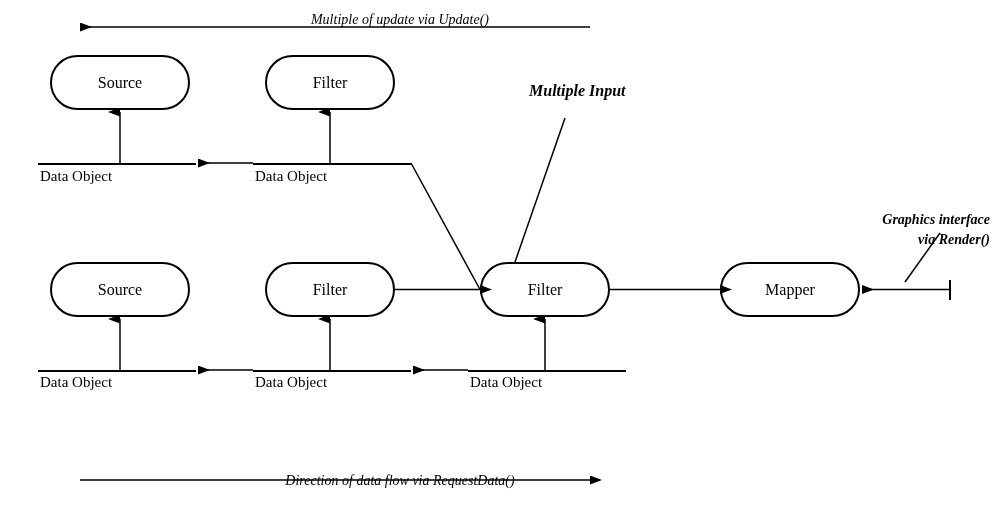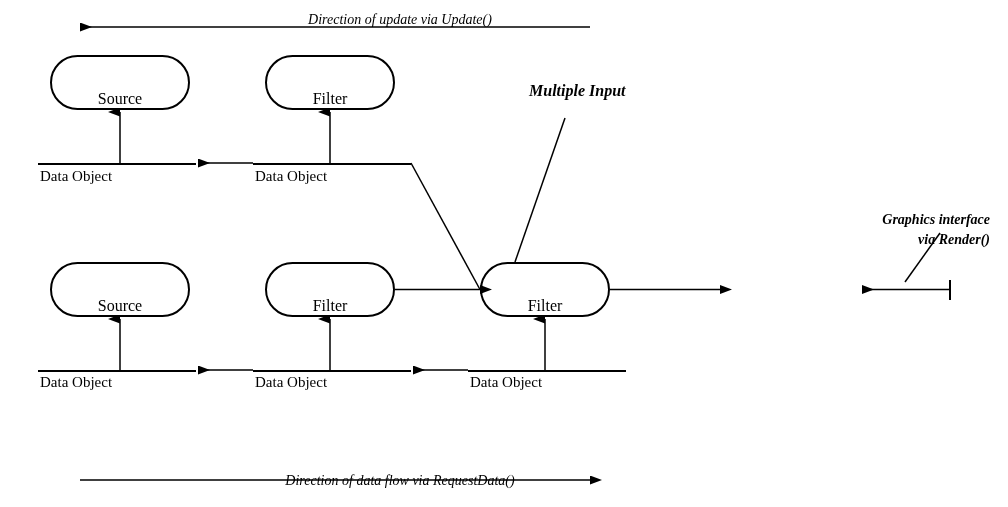--- a/index.html
+++ b/index.html
@@ -17,21 +17,21 @@
       width: 1008px;
       height: 507px;
     }
 
     
     .node {
       position: absolute;
       border: 2px solid #000;
       border-radius: 30px;
       display: flex;
-      align-items: flex-end;
+      align-items: center;
       justify-content: center;
       font-size: 16px;
       font-weight: normal;
       background: #fff;
     }
 
     
     .data-obj {
       position: absolute;
       font-size: 15px;
@@ -71,21 +71,21 @@
       font-size: 14px;
       text-align: center;
     }
   </style>
 </head>
 <body>
 
 <div class="diagram-container">
 
   <div class="direction-label" style="top: 12px; left: 50px; width: 700px; text-align: center;">
-    <span style="font-style: italic; font-size:14px;">Direction of update via Update()</span>
+    <span style="font-style: italic; font-size:14px;">Multiple of update via Update()</span>
   </div>
 
   <div class="direction-label" style="bottom: 18px; left: 50px; width: 700px; text-align: center;">
     <span style="font-style: italic; font-size:14px;">Direction of data flow via RequestData()</span>
   </div>
 
   <div class="italic-label" style="top: 82px; left: 529px; font-size:16px; font-weight: bold; font-style: italic;">
     <span>Multiple Input</span>
   </div>
 
@@ -106,20 +106,23 @@
   </div>
 
   <div class="node" style="left:265px; top:262px; width:130px; height:55px;">
     <span>Filter</span>
   </div>
 
   <div class="node" style="left:480px; top:262px; width:130px; height:55px;">
     <span>Filter</span>
   </div>
 
+  <div class="node" style="left:720px; top:262px; width:140px; height:55px;">
+    <span>Mapper</span>
+  </div>
 
   <div class="data-obj" style="left:40px; top:168px;">
     <span class="label">Data Object</span>
   </div>
 
   <div class="data-obj" style="left:255px; top:168px;">
     <span class="label">Data Object</span>
   </div>
 
   <div class="data-obj" style="left:40px; top:374px;">

